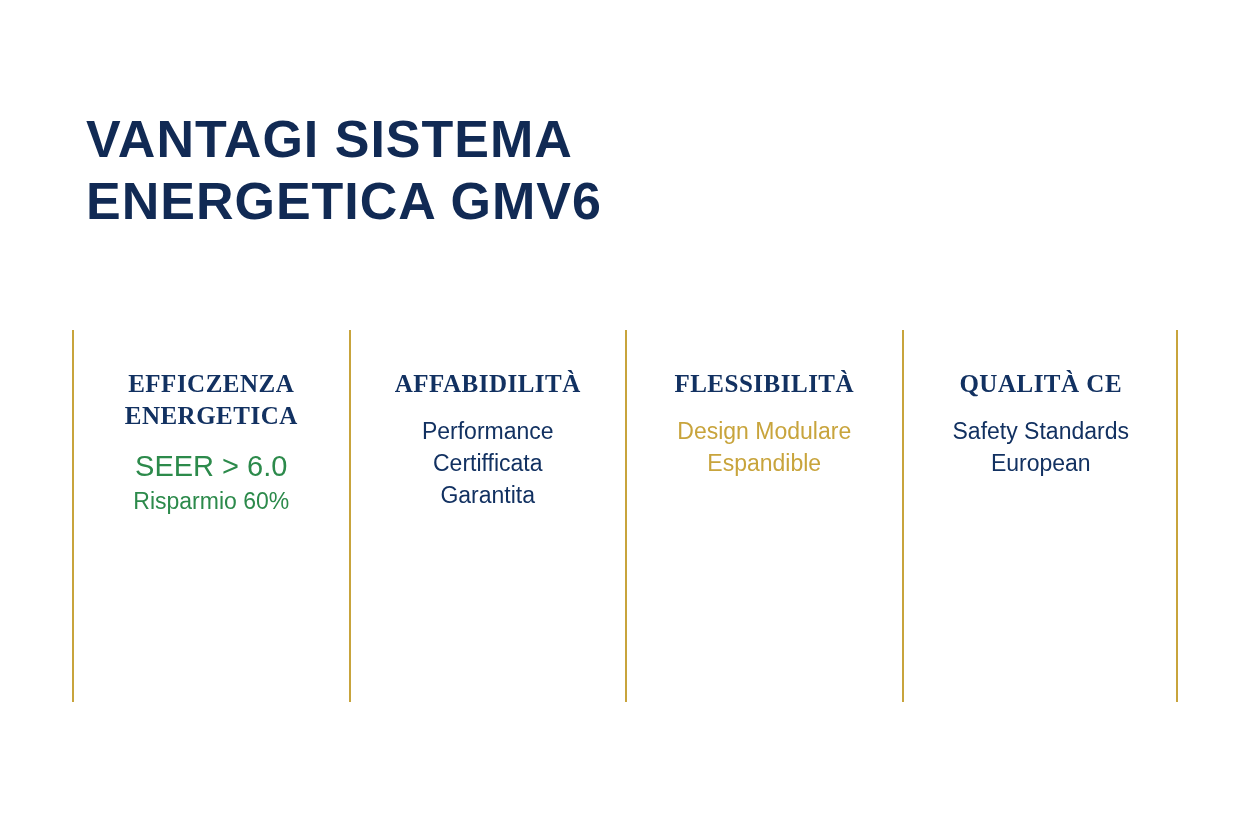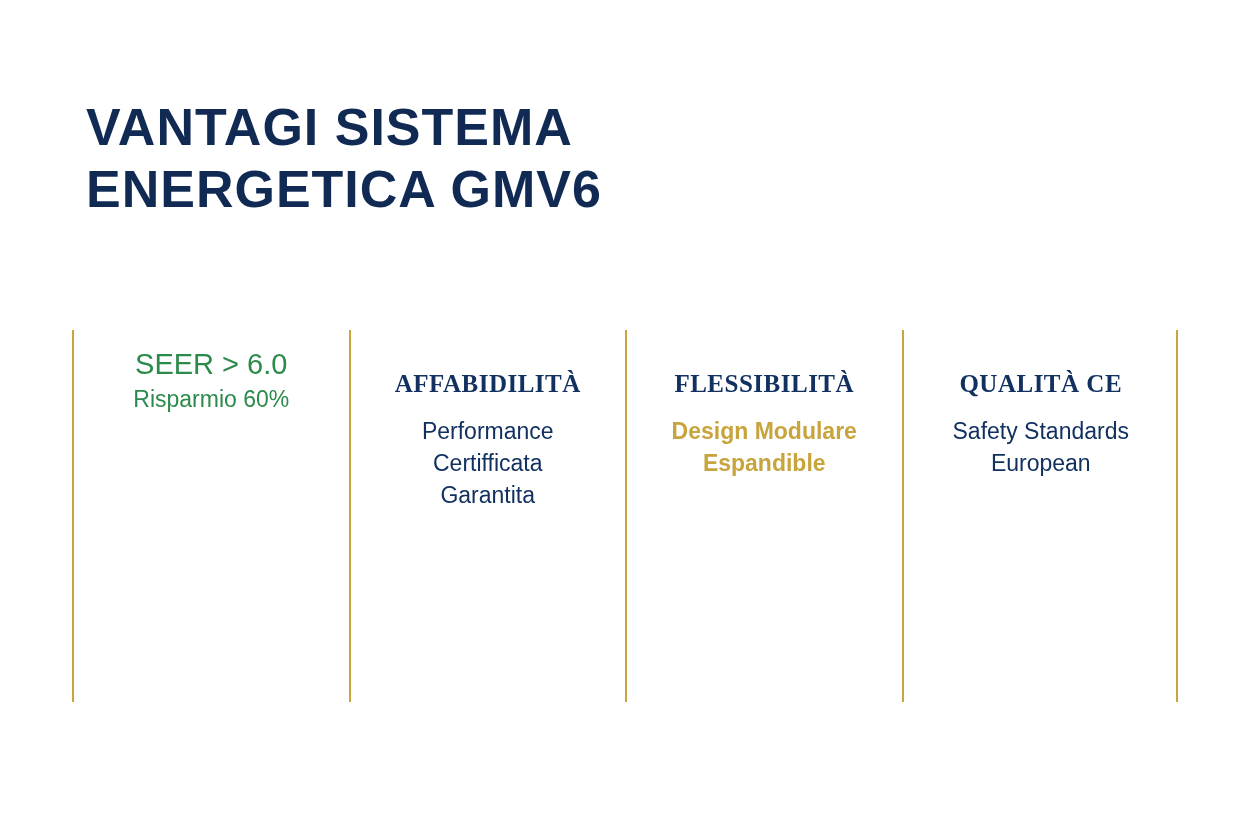--- a/index.html
+++ b/index.html
@@ -15,21 +15,21 @@
   }
   .slide {
     position: relative;
     width: 1248px;
     height: 832px;
     background: #ffffff;
   }
   .title-block {
     position: absolute;
     left: 86px;
-    top: 96px;
+    top: 108px;
     width: 900px;
   }
   .title-line {
     font-family: "Liberation Sans", sans-serif;
     font-weight: bold;
     font-size: 52px;
     line-height: 62px;
     letter-spacing: 1px;
     color: #112a54;
     white-space: pre;
@@ -78,21 +78,20 @@
     font-size: 23px;
     line-height: 32px;
     color: #123161;
     padding: 0 10px;
   }
   .col-body.green {
     color: #2c8a4b;
   }
   .col-body.gold {
     color: #c8a43c;
-    font-weight: bold;
   }
   .body-line {
     display: block;
     white-space: pre;
   }
   .body-line.first-green {
     font-size: 29px;
     line-height: 38px;
   }
 </style>
@@ -102,20 +101,24 @@
 <div class="slide">
 
   <div class="title-block">
     <div class="title-line">VANTAGI SISTEMA</div>
     <div class="title-line">ENERGETICA GMV6</div>
   </div>
 
   <div class="columns">
 
     <div class="col">
+      <div class="col-head">
+        <span class="body-line">EFFICZENZA</span>
+        <span class="body-line">ENERGETICA</span>
+      </div>
       <div class="col-body green">
         <span class="body-line first-green">SEER &gt; 6.0</span>
         <span class="body-line">Risparmio 60%</span>
       </div>
     </div>
 
     <div class="col">
       <div class="col-head">
         <span class="body-line">AFFABIDILITÀ</span>
       </div>

